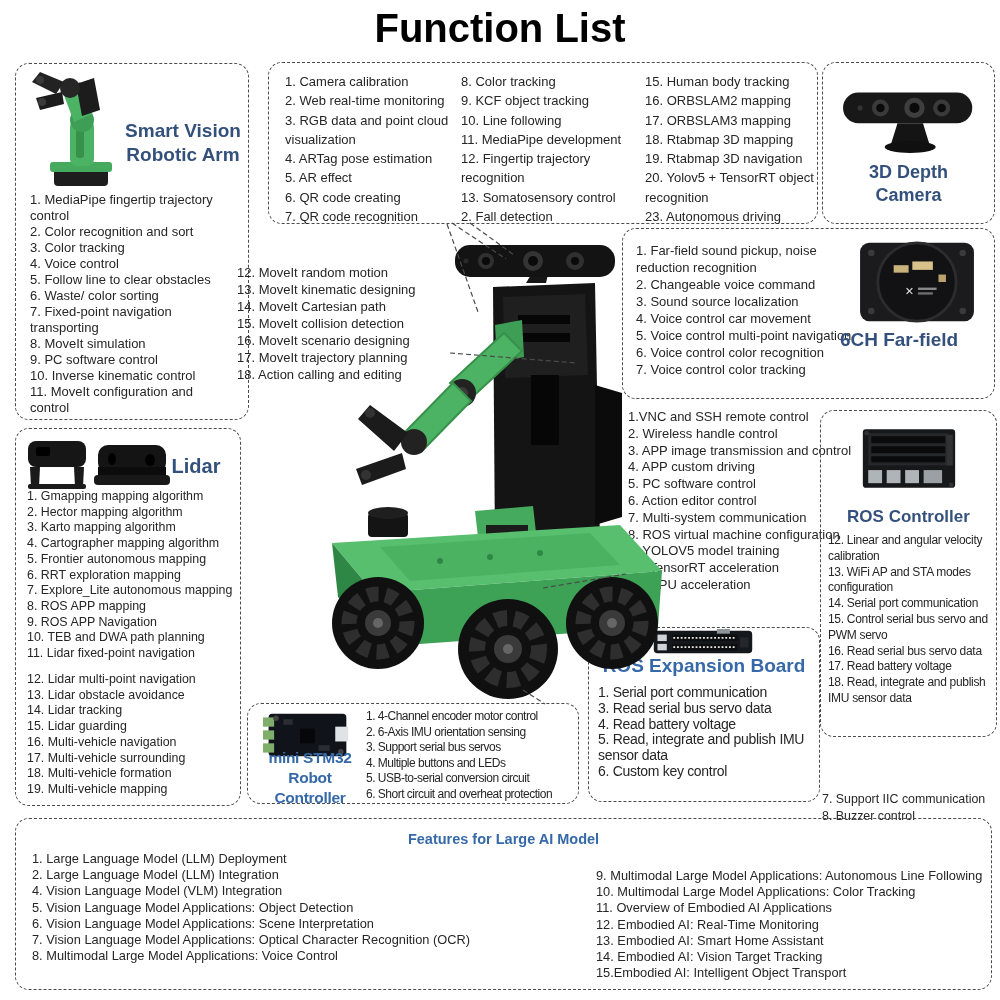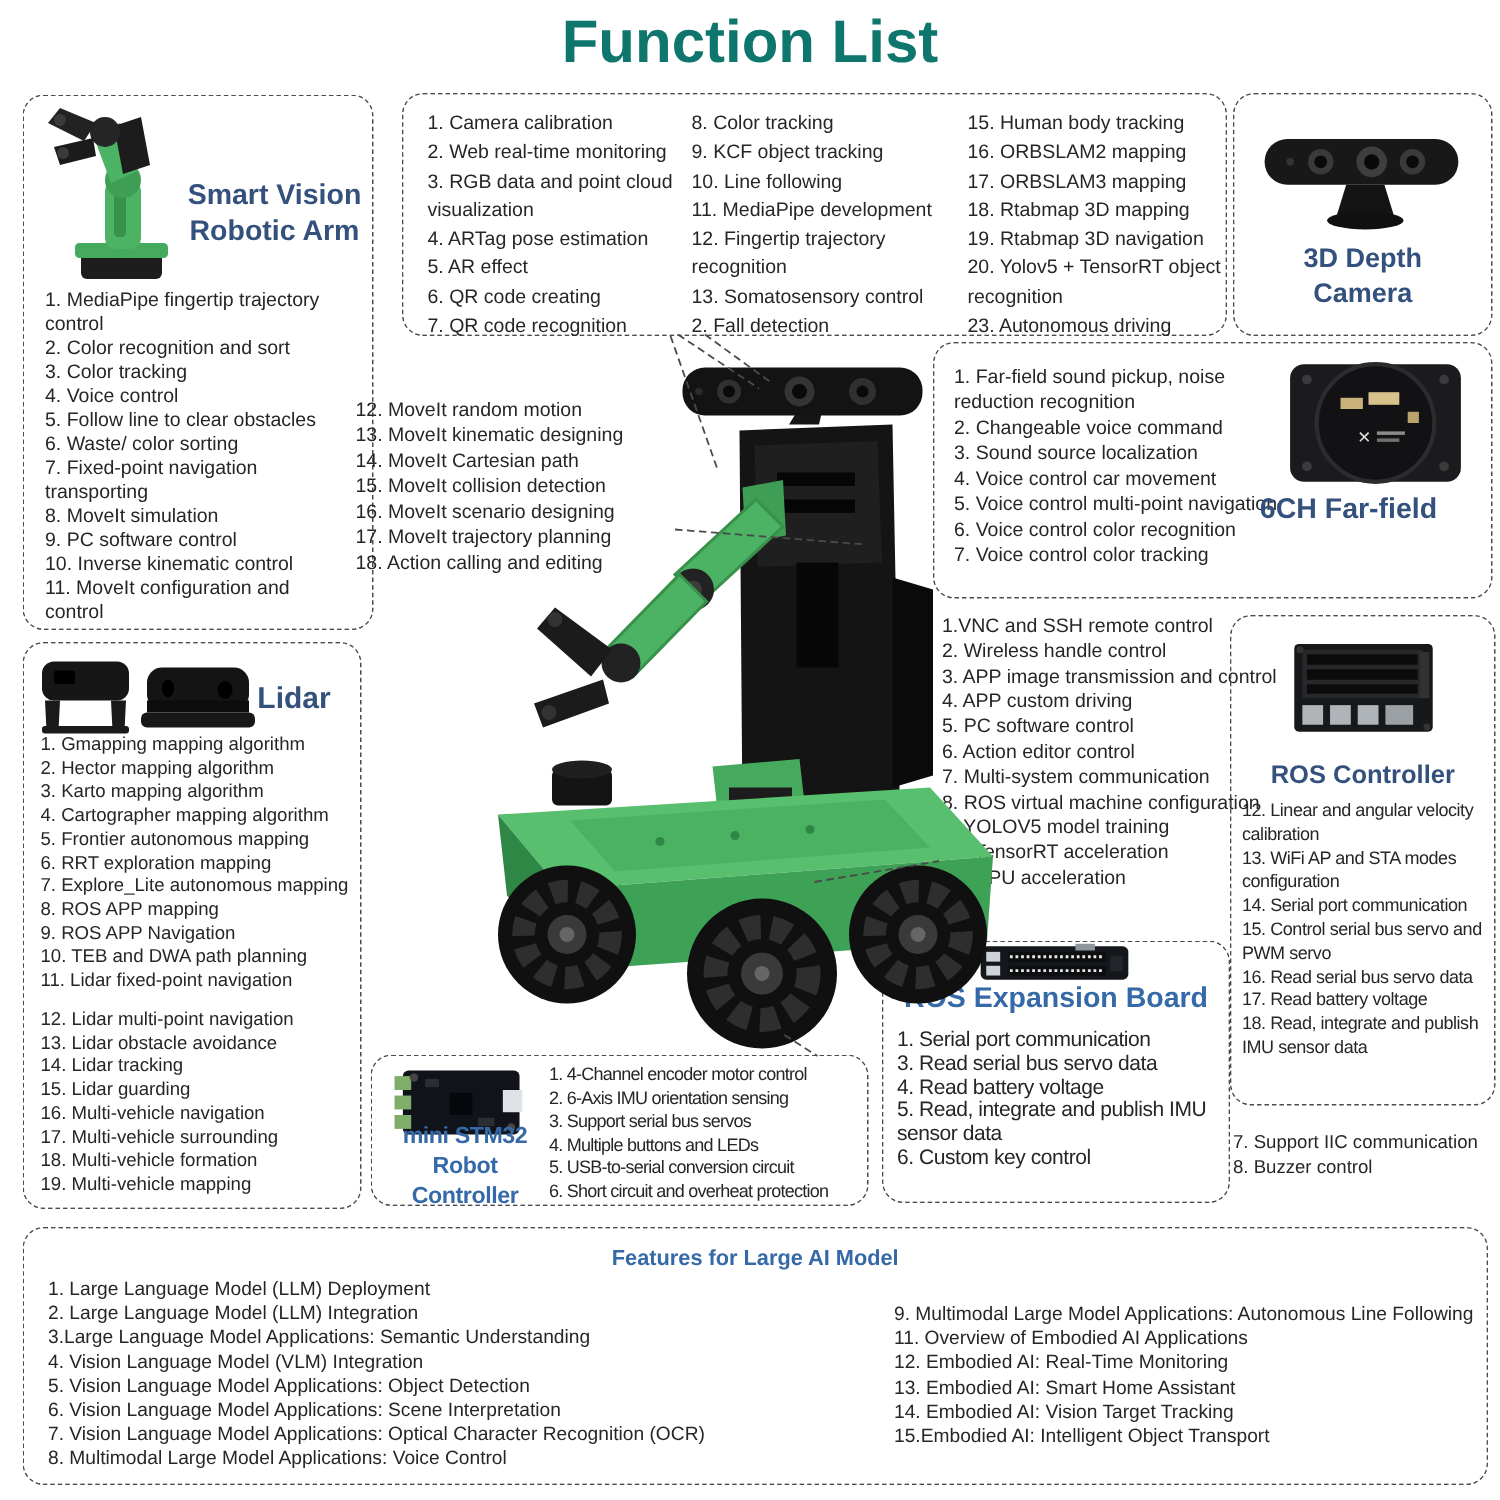--- a/index.html
+++ b/index.html
@@ -1,19 +1,19 @@
 <!DOCTYPE html>
 <html style="--tc: #33517C; --tc2: #3569A8;"><head>
 <meta charset="utf-8">
 <style>
   html,body{margin:0;padding:0;background:#fff;}
   .page{position:relative;width:1000px;height:1000px;background:#ffffff;
         font-family:"Liberation Sans",sans-serif;color:#262626;overflow:hidden;}
   .main-title{position:absolute;top:6px;left:0;width:100%;text-align:center;
-              font-size:40px;font-weight:700;color:#0f766e;}
+              font-size:40px;font-weight:700;color:#000000;}
   .box{position:absolute;border:1px dashed #4b4b4b;border-radius:14px;background:transparent;}
   .sec-title{position:absolute;font-weight:700;color:var(--tc,#33517C);text-align:center;}
   .bright{color:var(--tc2,#3569A8);}
   .list{position:absolute;font-size:13px;line-height:16px;color:#262626;}
   .list .li{display:block;}
   .img{position:absolute;}
   
   #arm-box{left:15px;top:63px;width:232px;height:355px;}
   #arm-title{left:96px;top:55px;width:142px;font-size:19px;line-height:24px;}
   #arm-img{left:12px;top:8px;}
@@ -44,21 +44,21 @@
   #ros-left-list{left:628px;top:409px;width:238px;line-height:16.8px;}
   #ros-box{left:820px;top:410px;width:175px;height:325px;}
   #ros-img{left:38px;top:12px;}
   #ros-title{left:0;top:96px;width:100%;font-size:17px;}
   #ros-right-list{left:7px;top:122px;width:168px;font-size:12px;line-height:15.8px;letter-spacing:-0.3px;}
   
   #exp-box{left:588px;top:627px;width:230px;height:173px;}
   #exp-img{left:60px;top:1px;}
   #exp-title{left:0;top:27px;width:100%;font-size:19px;}
   #exp-list{left:9px;top:57px;width:216px;font-size:14px;line-height:15.8px;letter-spacing:-0.3px;}
-  #exp-extra{left:822px;top:753px;width:175px;font-size:12.4px;line-height:17px;}
+  #exp-extra{left:822px;top:791px;width:175px;font-size:12.4px;line-height:17px;}
   
   #stm-box{left:247px;top:703px;width:330px;height:99px;}
   #stm-img{left:14px;top:6px;}
   #stm-title{left:4px;top:44px;width:116px;font-size:15.5px;line-height:20px;letter-spacing:-0.3px;}
   #stm-list{left:118px;top:5px;width:210px;font-size:12px;line-height:15.6px;letter-spacing:-0.5px;}
   
   #ai-box{left:15px;top:818px;width:975px;height:170px;}
   #ai-title{left:0;top:12px;width:100%;font-size:14.5px;}
   #ai-left{left:16px;top:32px;width:465px;font-size:12.8px;line-height:16.2px;}
   #ai-right{left:580px;top:49px;width:402px;font-size:12.8px;line-height:16.2px;}
@@ -327,29 +327,29 @@
         <div class="li">5. USB-to-serial conversion circuit</div>
         <div class="li">6. Short circuit and overheat protection</div>
       </div>
   </div>
 
   <div class="box" id="ai-box">
     <div class="sec-title bright" id="ai-title">Features for Large AI Model</div>
     <div class="list" id="ai-left">
         <div class="li">1. Large Language Model (LLM) Deployment</div>
         <div class="li">2.  Large Language Model (LLM) Integration</div>
-        <div class="li">3.Large Language Model Applications: Semantic Understanding</div>
         <div class="li">4. Vision Language Model (VLM) Integration</div>
         <div class="li">5. Vision Language Model Applications: Object Detection</div>
         <div class="li">6. Vision Language Model Applications: Scene Interpretation</div>
         <div class="li">7. Vision Language Model Applications: Optical Character Recognition (OCR)</div>
         <div class="li">8. Multimodal Large Model Applications: Voice Control</div>
       </div>
     <div class="list" id="ai-right">
         <div class="li">9. Multimodal Large Model  Applications: Autonomous Line Following</div>
+        <div class="li">10. Multimodal Large Model  Applications: Color Tracking</div>
         <div class="li">11. Overview of Embodied AI Applications</div>
         <div class="li">12. Embodied AI: Real-Time Monitoring</div>
         <div class="li">13. Embodied AI: Smart Home Assistant</div>
         <div class="li">14. Embodied AI: Vision Target Tracking</div>
         <div class="li">15.Embodied AI: Intelligent Object Transport</div>
       </div>
   </div>
 
   <svg class="img" id="robot" width="380" height="500" viewBox="0 0 380 500">
 

